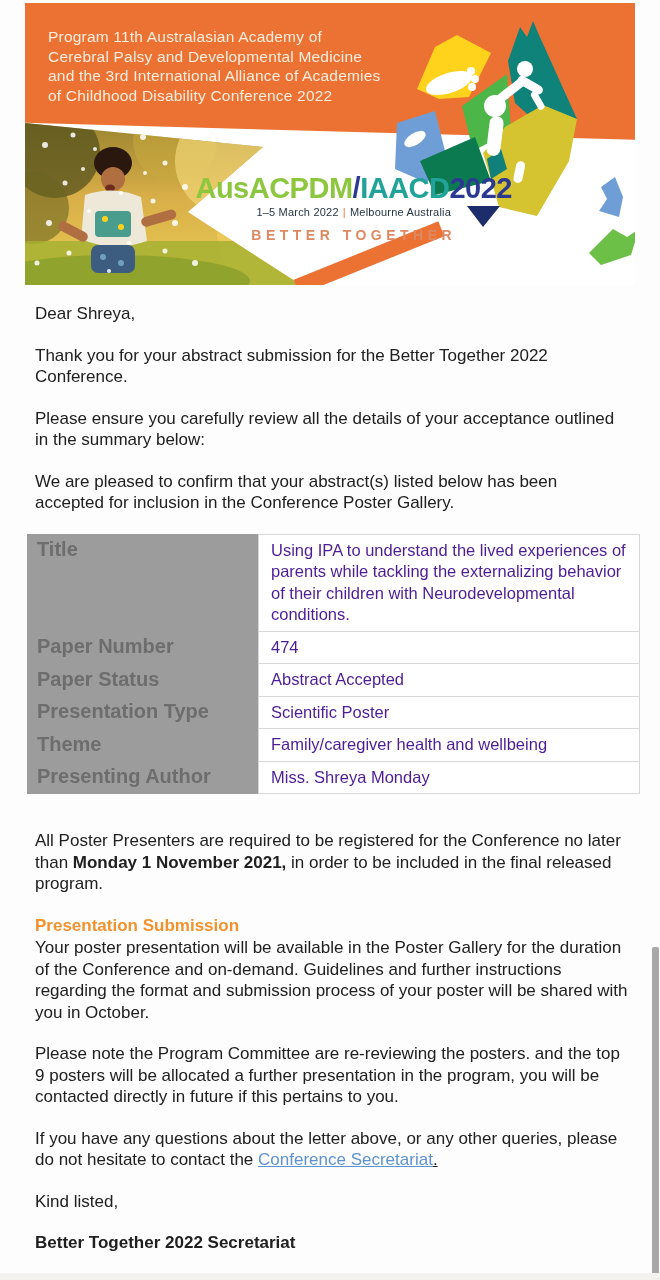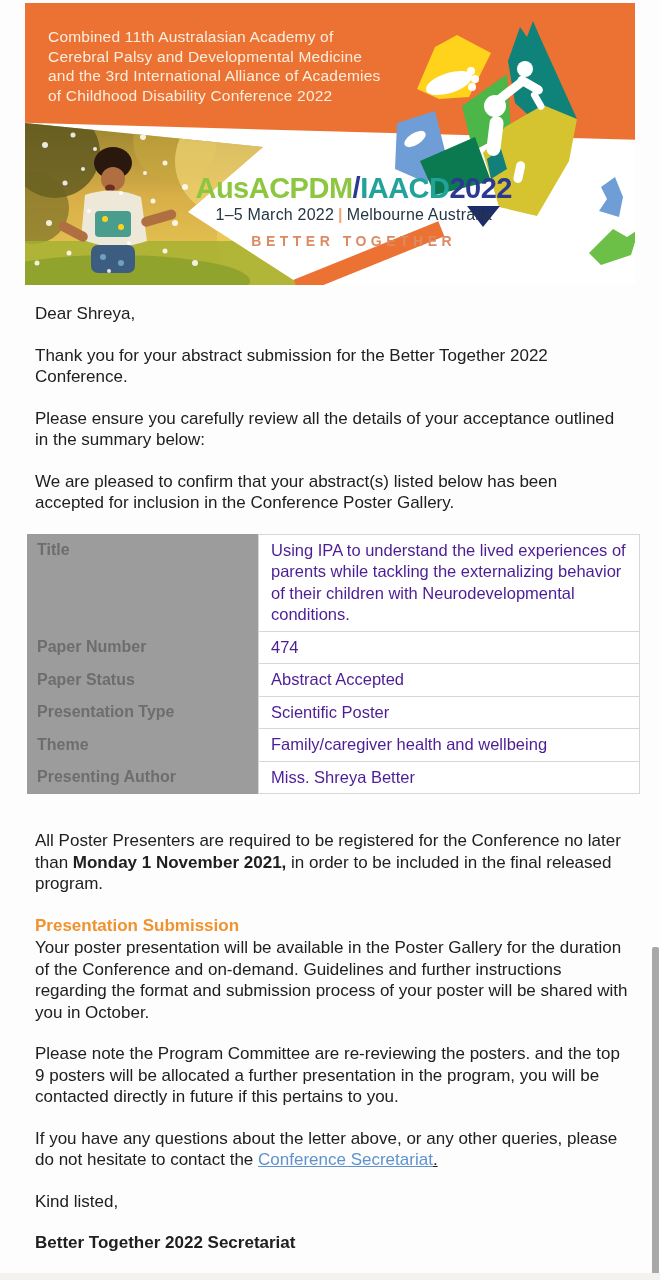--- a/index.html
+++ b/index.html
@@ -14,40 +14,40 @@
   .banner-headline{position:absolute;left:23px;top:24px;color:#fbeede;
       font-size:15.5px;line-height:19.5px;letter-spacing:.2px;}
   .photo{position:absolute;left:0;top:120px;width:280px;height:162px;
       clip-path:polygon(0px 0px,238px 24px,163px 89px,276px 162px,0px 162px);}
   .stripe{position:absolute;left:266px;top:247px;width:156px;height:16px;
       background:#ec7234;transform:rotate(-22deg);}
   .map-art{position:absolute;left:362px;top:8px;width:262px;height:266px;}
   .logo{position:absolute;right:123px;top:170px;text-align:center;z-index:5;}
   .logo-name{font-size:29px;font-weight:bold;letter-spacing:-.5px;line-height:30px;}
   .ln-green{color:#8dc63f;} .ln-slash{color:#2b3990;} .ln-teal{color:#21a39a;} .ln-navy{color:#2b3990;}
-  .logo-date{font-size:16px;color:#263645;margin-top:3px;letter-spacing:.2px;}
+  .logo-date{font-size:11px;color:#263645;margin-top:3px;letter-spacing:.2px;}
   .logo-sep{color:#efa77b;padding:0 4px;font-weight:bold;}
   .logo-tagline{font-size:14px;font-weight:bold;color:#dd8a63;letter-spacing:4.5px;margin-top:9px;}
 
   
   .letter{position:absolute;left:0;top:285px;width:660px;box-sizing:border-box;
       padding:18px 30px 0 35px;font-size:17px;line-height:21.5px;}
   .para{margin:20px 0;}
   .para:first-child{margin-top:0;}
   .para.heading{color:#f0922d;font-weight:bold;margin-bottom:0;}
   .para.tight{margin-top:1px;}
   .b{font-weight:bold;}
   .u{text-decoration:underline;}
   .link{color:#5e92cf;text-decoration:underline;cursor:pointer;}
 
   
   table.summary{border-collapse:collapse;table-layout:fixed;width:613px;
       margin:10px 0 36px -8px;}
   td.label{background:#9c9c9c;color:#6d6d6d;font-weight:bold;width:211px;
-      padding:5px 10px;vertical-align:top;font-size:16px;border:0;}
+      padding:5px 10px;vertical-align:top;font-size:20px;border:0;}
   td.value{background:#ffffff;border:1px solid #d7d7d7;padding:5px 12px;
       font-size:16.5px;color:#4c1d95;vertical-align:top;line-height:21.5px;}
 
   
   .scroll-thumb{position:absolute;left:652px;top:947px;width:7px;height:333px;
       background:#a8a8a8;border-radius:2px;}
   .bottom-edge{position:absolute;left:0;top:1273px;width:660px;height:7px;background:#f4f2ee;}
 </style>
 </head>
 <body>
@@ -137,21 +137,21 @@
         <rect x="101" y="105" width="14" height="40" rx="7" transform="rotate(7 108 125)"></rect>
         <rect x="110" y="84" width="36" height="9" rx="4.5" transform="rotate(-38 112 88)"></rect>
         <circle cx="138" cy="58" r="8"></circle>
         <rect x="132" y="64" width="28" height="9" rx="4.5" transform="rotate(30 134 66)"></rect>
         <rect x="146" y="80" width="20" height="7" rx="3.5" transform="rotate(60 148 82)"></rect>
         <rect x="128" y="150" width="9" height="22" rx="4.5" transform="rotate(12 132 160)"></rect>
       </g>
     </svg>
 
     <div class="banner-headline" id="banner-headline">
-        <div>Combined 11th Australasian Academy of</div>
+        <div>Program 11th Australasian Academy of</div>
         <div>Cerebral Palsy and Developmental Medicine</div>
         <div>and the 3rd International Alliance of Academies</div>
         <div>of Childhood Disability Conference 2022</div>
       </div>
 
     <div class="logo">
       <div class="logo-name"><span class="ln-green">AusACPDM</span><span class="ln-slash">/</span><span class="ln-teal">IAACD</span><span class="ln-navy">2022</span></div>
       <div class="logo-date"><span>1–5 March 2022</span><span class="logo-sep">|</span><span>Melbourne Australia</span></div>
       <div class="logo-tagline">BETTER TOGETHER</div>
     </div>
@@ -182,21 +182,21 @@
           <tr>
             <td class="label">Presentation Type</td>
             <td class="value">Scientific Poster</td>
           </tr>
           <tr>
             <td class="label">Theme</td>
             <td class="value">Family/caregiver health and wellbeing</td>
           </tr>
           <tr>
             <td class="label">Presenting Author</td>
-            <td class="value">Miss. Shreya Better</td>
+            <td class="value">Miss. Shreya Monday</td>
           </tr>
         </tbody>
     </table>
 
     <div id="letter-rest">
         <div class="para"><span class="">All Poster Presenters are required to be registered for the Conference no later than </span><span class="b">Monday 1 November 2021,</span><span class=""> in order to be included in the final released program.</span></div>
         <div class="para heading"><span class="">Presentation Submission</span></div>
         <div class="para tight"><span class="">Your poster presentation will be available in the Poster Gallery for the duration of the Conference and on-demand. Guidelines and further instructions regarding the format and submission process of your poster will be shared with you in October.</span></div>
         <div class="para"><span class="">Please note the Program Committee are re-reviewing the posters. and the top 9 posters will be allocated a further presentation in the program, you will be contacted directly in future if this pertains to you.</span></div>
         <div class="para"><span class="">If you have any questions about the letter above, or any other queries, please do not hesitate to contact the </span><a href="#" class="link">Conference Secretariat</a><span class="u">.</span></div>

